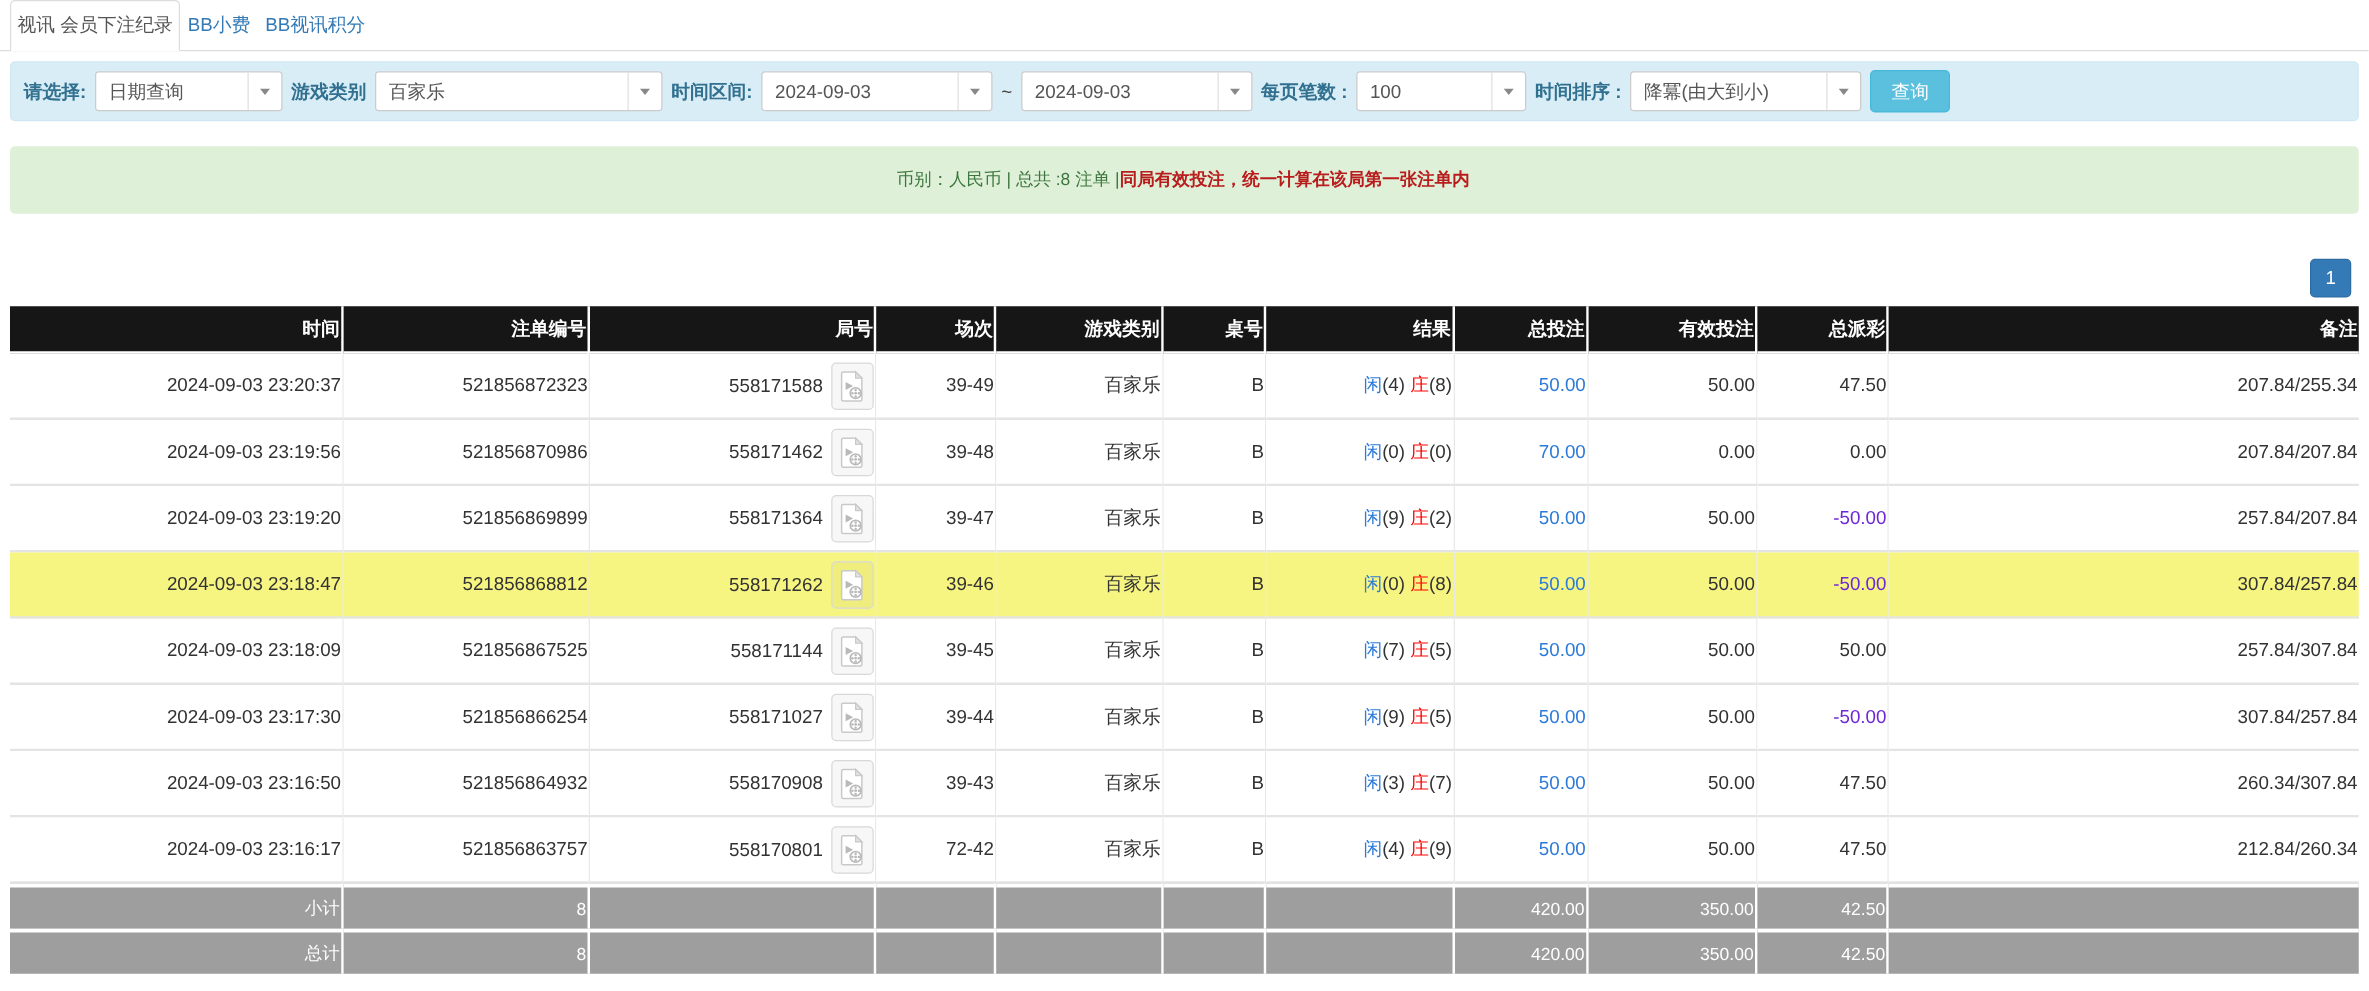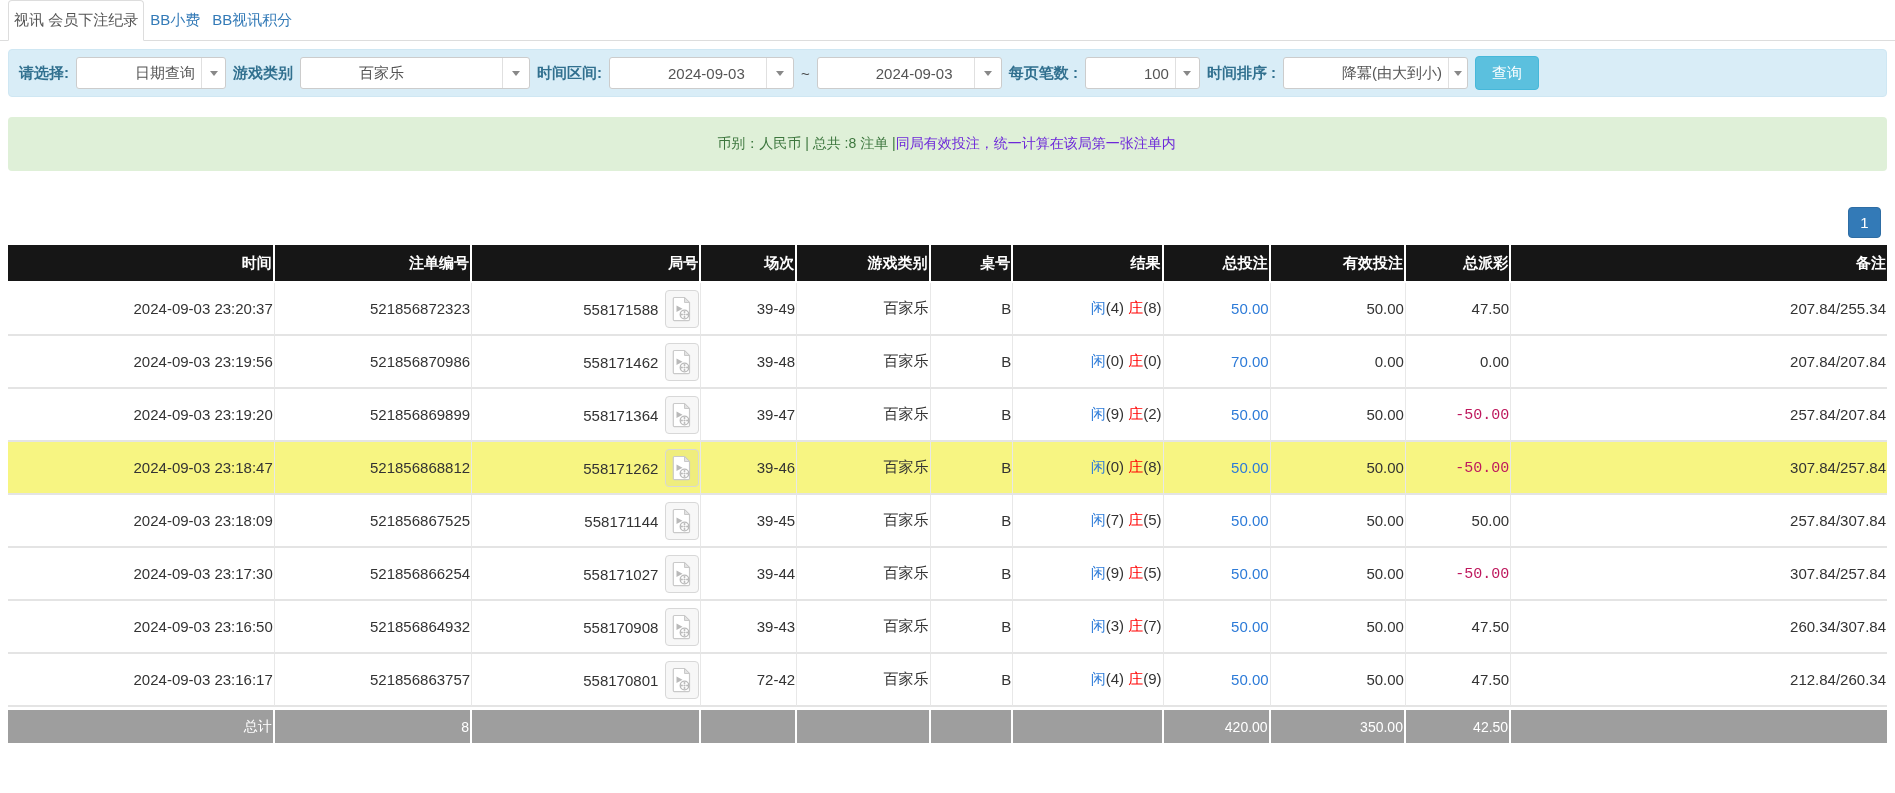--- a/index.html
+++ b/index.html
@@ -31,46 +31,46 @@
     border: 1px solid #cfe7f3; border-radius: 4px;
     display: flex; align-items: center; padding: 0 10px; gap: 7px;
   }
   .flabel { color: #31708f; font-weight: bold; white-space: nowrap; font-size: 15px; }
   .tilde { color: #444; }
   .combo {
     height: 32px; background: #fff; border: 1px solid #ccc; border-radius: 3px;
     display: inline-flex; align-items: center; color: #555;
     padding-left: 10px; cursor: pointer; overflow: hidden;
   }
-  .combo .val { flex: 1; text-align: left; white-space: nowrap; margin-left: 48px; }
+  .combo .val { flex: 1; text-align: left; white-space: nowrap; }
   .caret-box {
     width: 27px; align-self: stretch; margin-left: 6px;
     display: flex; align-items: center; justify-content: center;
     border-left: 1px solid #e0e0e0;
   }
   .caret {
     width: 0; height: 0; border-left: 4px solid transparent;
     border-right: 4px solid transparent; border-top: 5px solid #888;
   }
   .w-query { width: 150px; } .w-game { width: 230px; }
-  .w-date { width: 185px; } .w-size { width: 115px; } .w-sort { width: 185px; }
+  .w-date { width: 185px; } .w-size { width: 136px; } .w-sort { width: 185px; }
   .search-btn {
     height: 34px; padding: 3px 16px; background: #5bc0de; color: #fff;
     border: 1px solid #46b8da; border-radius: 4px; font-size: 15px;
     cursor: pointer; font-family: inherit;
   }
 
   
   .notice {
     margin: 20px 8px 0 8px; height: 54px; background: #dff0d8; border-radius: 4px;
     display: flex; align-items: center; justify-content: center;
     padding: 0 42px 0 40px; font-size: 14px;
   }
   .notice-left  { color: #3c763d; }
-  .notice-right { color: #6d28d9; }
+  .notice-right { color: #b91c1c; font-weight: bold; }
 
   
   .page-row { display: flex; justify-content: flex-end; margin: 36px 14px 7px 0; }
   .page-btn {
     min-width: 33px; height: 31px; background: #337ab7; color: #fff;
     border: 1px solid #2e6da4; border-radius: 4px; font-size: 15px;
     cursor: pointer; font-family: inherit;
   }
 
   
@@ -93,21 +93,21 @@
   .records tbody td:last-child { border-right: none; }
   .records tbody tr.highlight td { background: #f7f582; }
   .records tfoot td {
     background: #9e9e9e; color: #fff; height: 36px;
     border-right: 2px solid #fff; border-top: 3px solid #fff;
     font-size: 14px;
   }
   .records tfoot td:last-child { border-right: none; }
 
   .amt-link { color: #2d7bd8; cursor: pointer; }
-  .neg { color: #be185d; font-family: Liberation Mono, monospace; }
+  .neg { color: #6d28d9; }
   .res-player { color: #2d7bd8; }
   .res-banker { color: #f00; }
 
   .video-btn {
     display: inline-flex; align-items: center; justify-content: center;
     width: 34px; height: 38px; margin-left: 7px; vertical-align: middle;
     background: rgba(0,0,0,0.03); border: 1px solid #d8d8d8; border-radius: 4px;
     cursor: pointer; padding: 0;
   }
   .round-num { vertical-align: middle; }
@@ -407,26 +407,39 @@
         <td>B</td>
         <td><span class="res-player">闲</span>(4) <span class="res-banker">庄</span>(9)</td>
         <td><span class="amt-link">50.00</span></td>
         <td>50.00</td>
         <td><span>47.50</span></td>
         <td>212.84/260.34</td>
       </tr>
     </tbody>
   <tfoot id="table-foot">
       <tr>
-        <td>总计</td>
+        <td>小计</td>
         <td>8</td>
         <td></td>
         <td></td>
         <td></td>
         <td></td>
         <td></td>
         <td>420.00</td>
         <td>350.00</td>
         <td>42.50</td>
         <td></td>
       </tr>
+      <tr>
+        <td>总计</td>
+        <td>8</td>
+        <td></td>
+        <td></td>
+        <td></td>
+        <td></td>
+        <td></td>
+        <td>420.00</td>
+        <td>350.00</td>
+        <td>42.50</td>
+        <td></td>
+      </tr>
     </tfoot>
 </table>
 
 </body></html>

